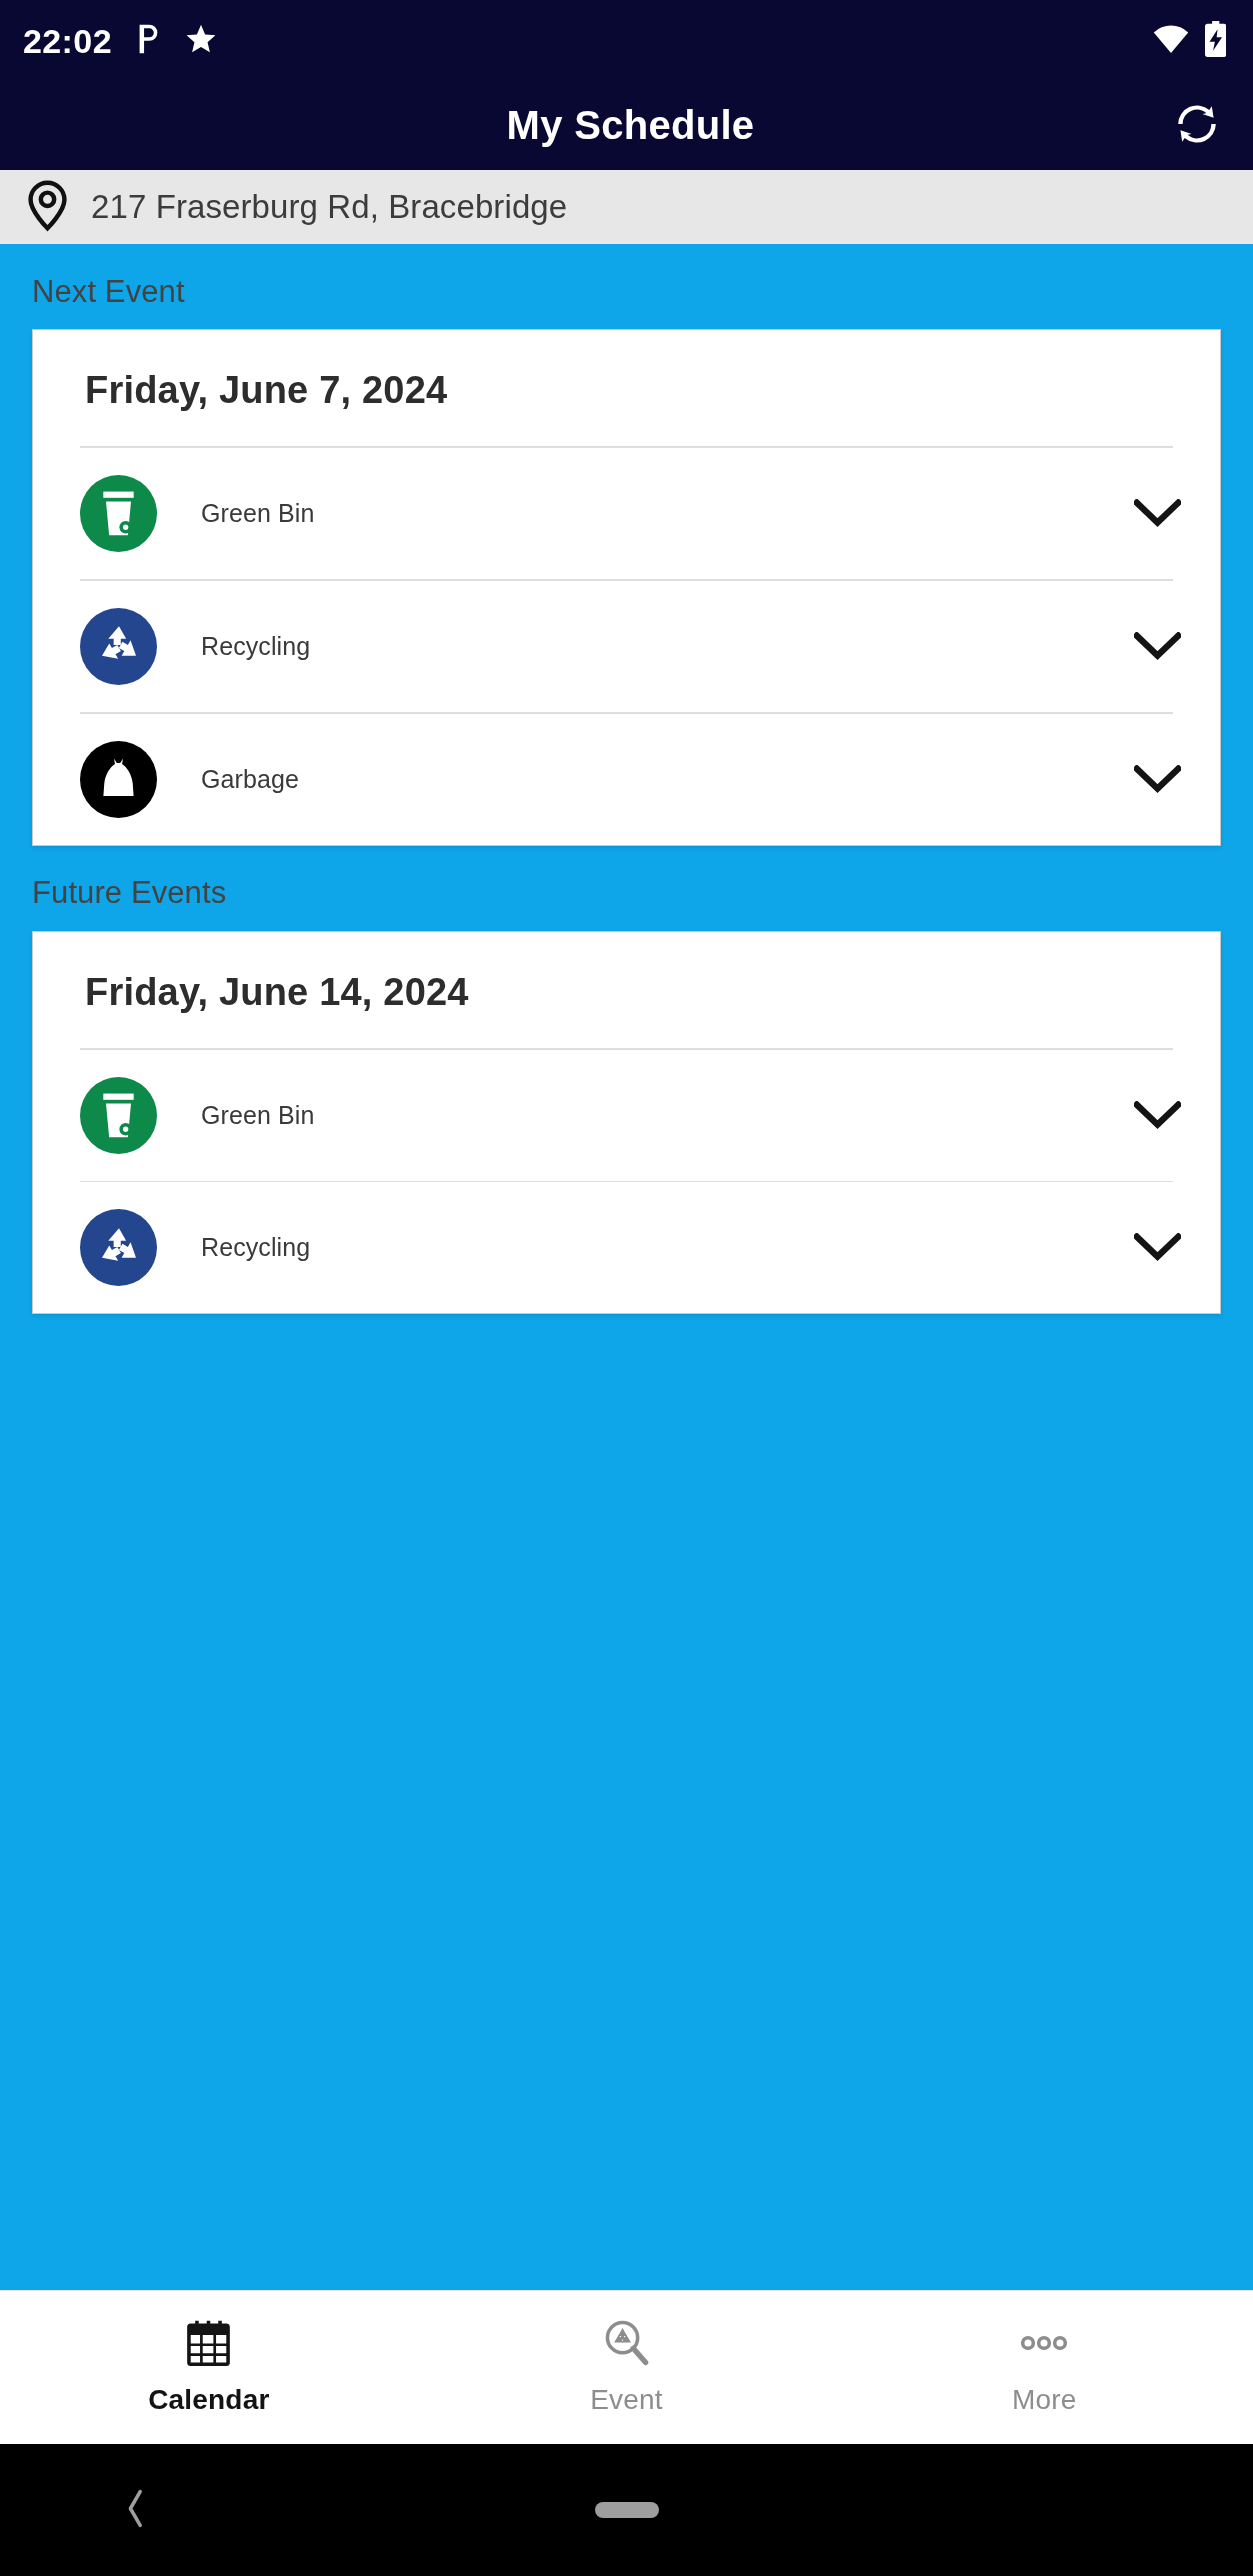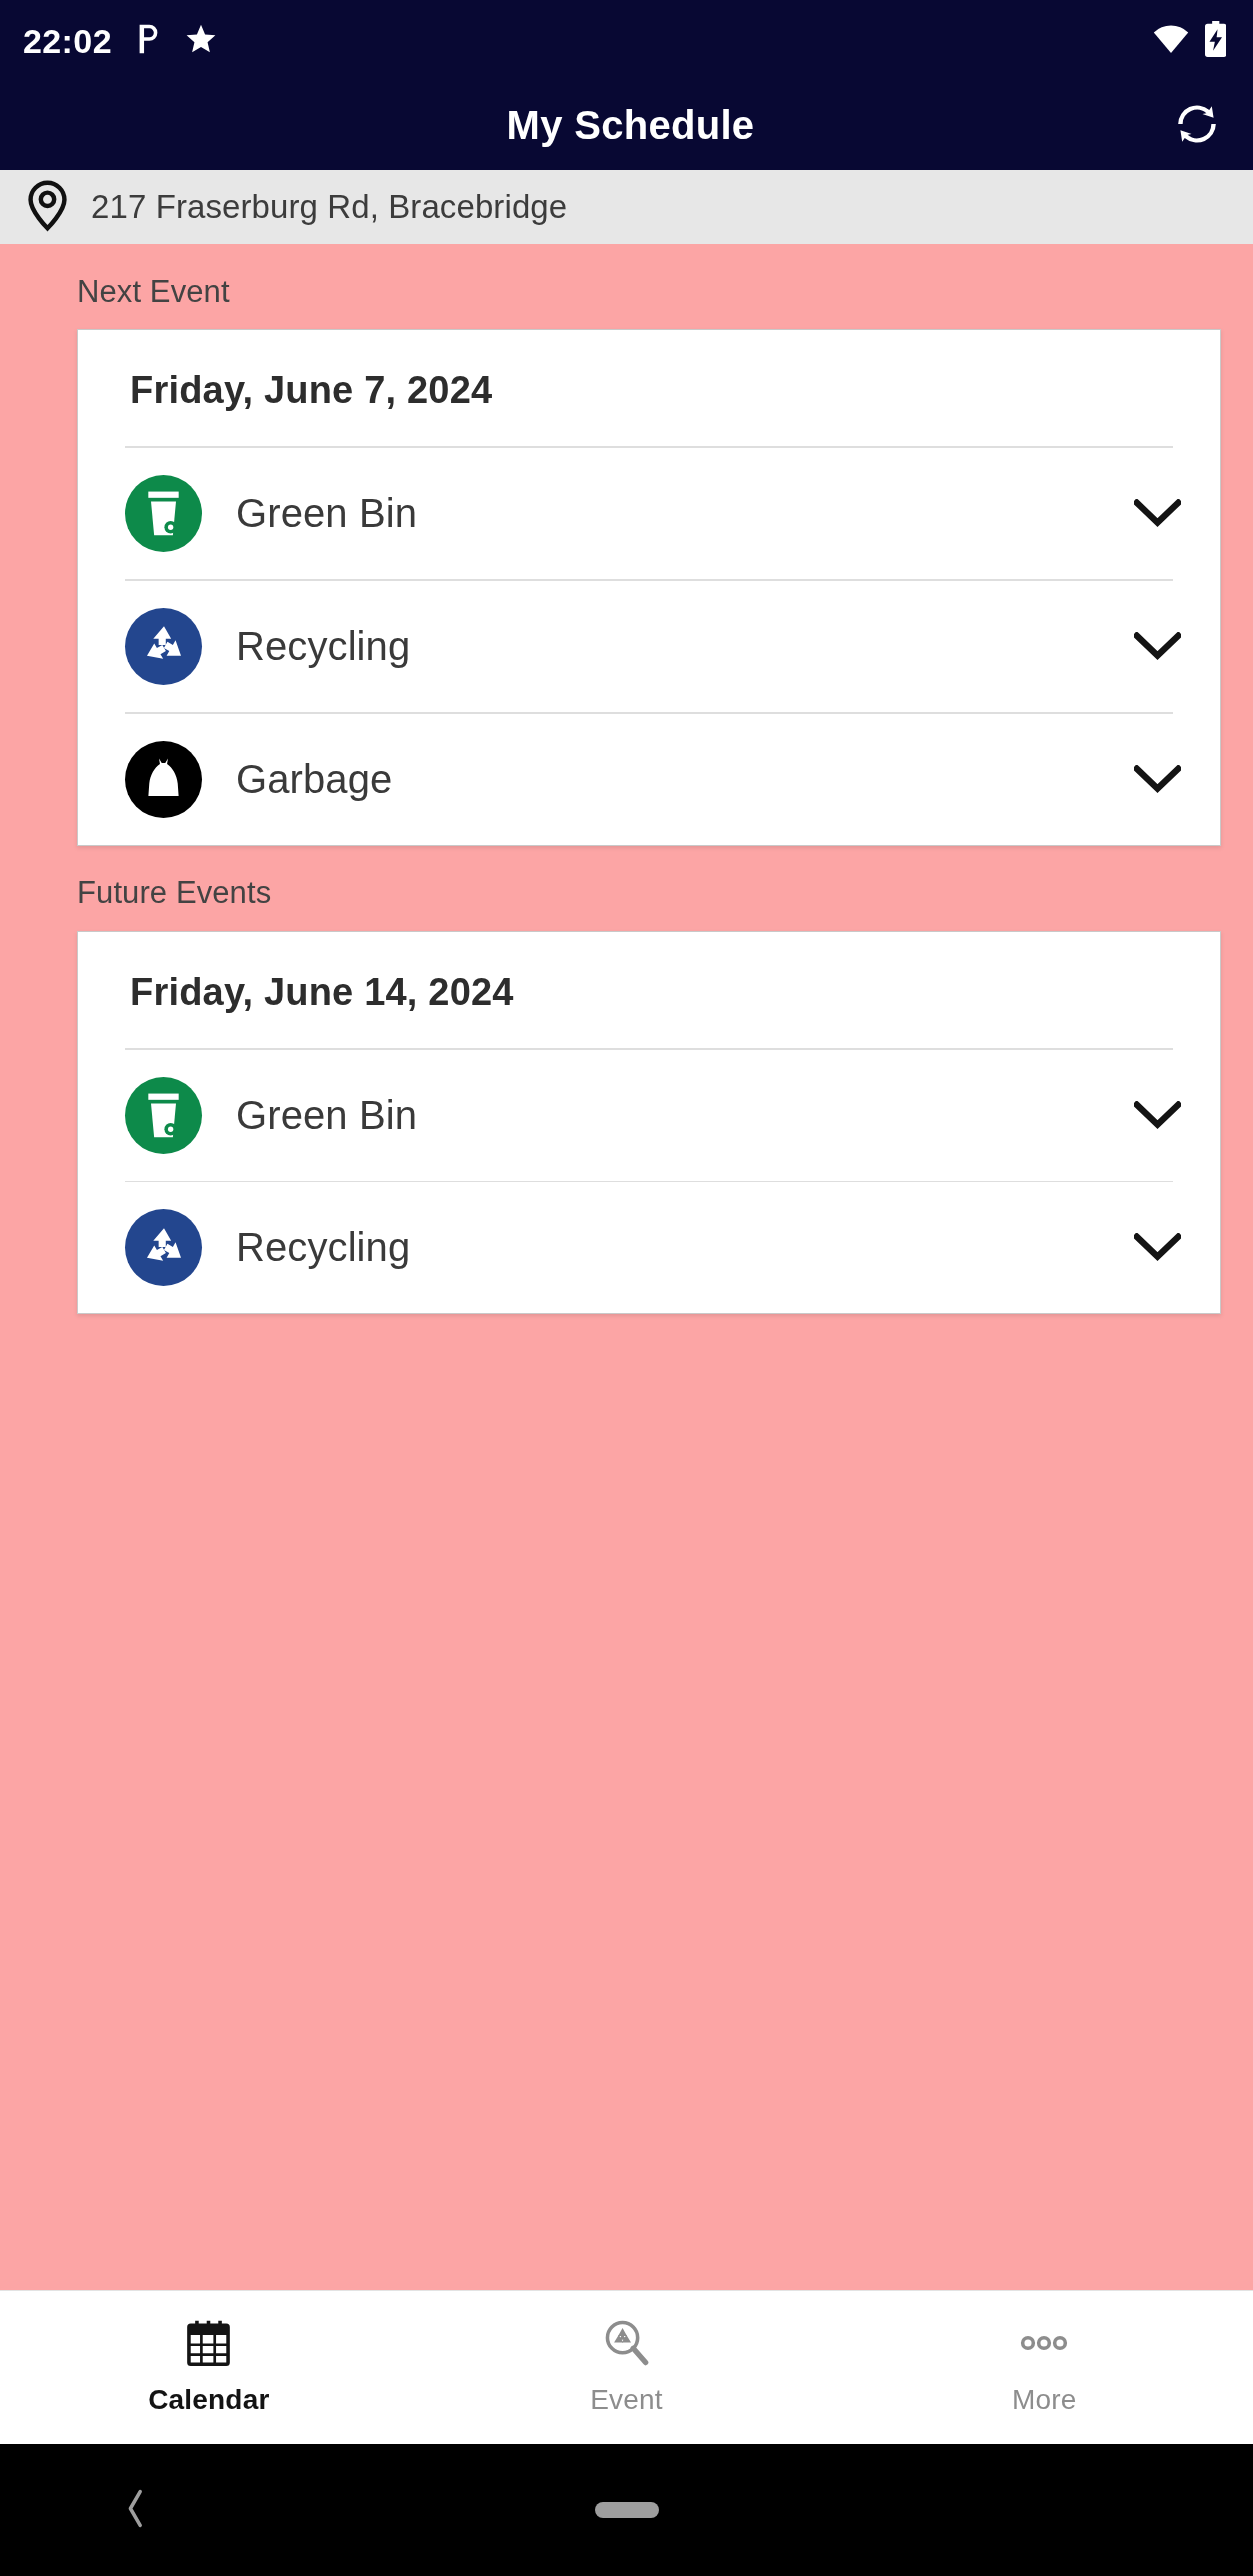--- a/index.html
+++ b/index.html
@@ -35,21 +35,21 @@
   .appbar-action { margin-left:auto; position:relative; z-index:2; display:flex; align-items:center; }
 
   
   .addressbar {
     height:74px; background:#e7e7e7; flex:none;
     display:flex; align-items:center; gap:23px; padding:0 27px;
   }
   .address-text { font-size:33px; color:#3c3c3c; font-weight:400; letter-spacing:0.1px; }
 
   
-  .content { flex:1 1 auto; background:#fca5a5; overflow:hidden; position:relative;padding-left:45px; }
+  .content { flex:1 1 auto; background:#0ea5e9; overflow:hidden; position:relative; }
 
   .section-title {
     font-size:31px; color:#434343; font-weight:400;
     padding:29.5px 0 19.7px 32px; letter-spacing:0.1px;
   }
 
   .card {
     margin:0 32px 0 32px;
     border:1.8px solid #c9c9c9;
     background:#ffffff;
@@ -66,22 +66,22 @@
   }
   .badge {
     width:77px; height:77px; border-radius:50%;
     display:flex; align-items:center; justify-content:center;
     flex:none;
   }
   .badge.green { background:#0d8a4a; }
   .badge.blue  { background:#23468e; }
   .badge.black { background:#000000; }
   .event-label {
-    font-size:40px; color:#3a3a3a; font-weight:400;
-    margin-left:34px; letter-spacing:0.1px;
+    font-size:25px; color:#3a3a3a; font-weight:400;
+    margin-left:44px; letter-spacing:0.1px;
   }
   .chev { margin-left:auto; display:flex; align-items:center; justify-content:center; }
 
   .card.clipped { position:relative; }
 
   
   .bottomnav {
     height:154px; background:#ffffff; border-top:1.8px solid #e3e3e3;
     display:flex; align-items:center; flex:none;
   }

